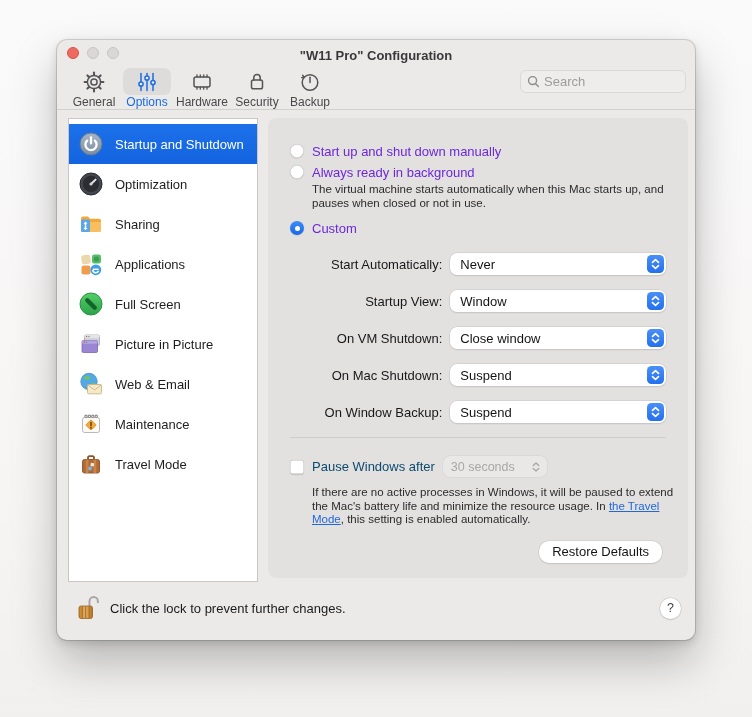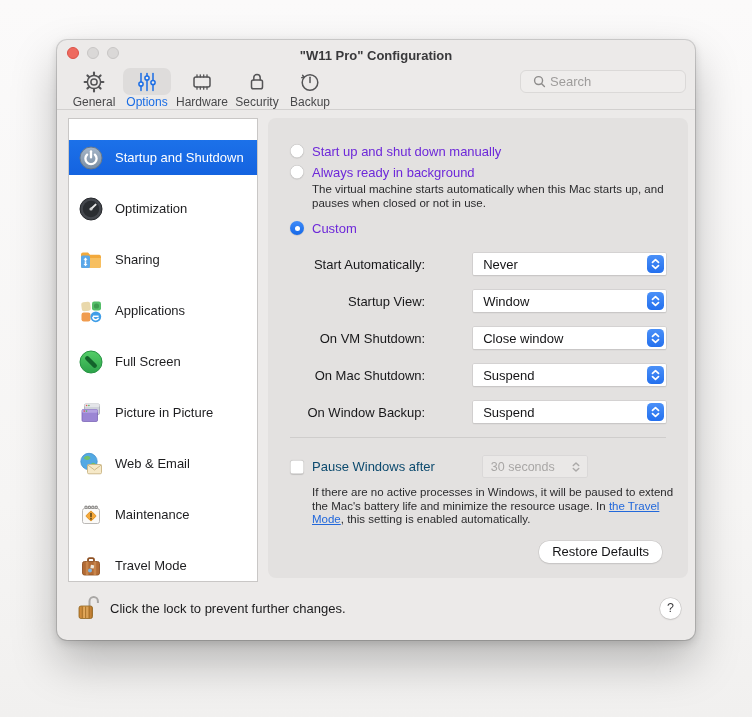--- a/index.html
+++ b/index.html
@@ -27,55 +27,55 @@
   .tb-item { display:flex; flex-direction:column; align-items:center; margin-right:5px; cursor:default; }
   .tb-iconbox { width:48px; height:27px; border-radius:7px; display:flex; align-items:center; justify-content:center; }
   .tb-item.selected .tb-iconbox { background:#DEDCDB; }
   .tb-label { font-size:12px; color:#49494B; margin-top:0px; }
   .tb-item.selected .tb-label { color:#1A6DE5; }
   .tb-icon { stroke:#545456; fill:none; stroke-width:1.5; stroke-linecap:round; }
   .tb-item.selected .tb-icon { stroke:#1A6DE5; }
   .searchbox {
     position:absolute; right:9px; top:6px; width:166px; height:23px;
     background:#EFEDEC; border:1px solid #DBD9D8; border-radius:6px;
-    display:flex; align-items:center; padding:0 12px; gap:4px;
+    display:flex; align-items:center; padding:0 6px; gap:4px;
   }
   .searchbox input { border:none; outline:none; background:transparent; font-size:13px; color:#3a3a3c; width:120px; font-family:inherit; }
   .searchbox input::placeholder { color:#9E9C9B; }
   
   .bodyarea { position:relative; height:472px; }
   .sidebar {
     position:absolute; left:11px; top:8px; width:190px; height:464px;
     background:#FFFFFF; border:1px solid #C9C7C6; padding-top:5px; overflow:hidden;
   }
-  .side-item { height:35px; display:flex; align-items:center; padding-left:9px; gap:11px; cursor:default;margin-top:16px; }
+  .side-item { height:40px; display:flex; align-items:center; padding-left:9px; gap:11px; cursor:default; }
   .side-item .lbl { font-size:13px; color:#1E1E20; }
   .side-item.selected { background:linear-gradient(#1C71E9,#1463E0); }
   .side-item.selected .lbl { color:#FFFFFF; }
   .side-icon { width:26px; height:26px; flex:0 0 26px; }
   
   .panel {
     position:absolute; left:211px; top:8px; width:420px; height:460px;
     background:#E3E1E0; border-radius:8px; padding:22px 22px 0 22px;
   }
   .radio-row { display:flex; align-items:center; gap:8px; height:20px; margin-top:1px; }
   .radio { width:14px; height:14px; border-radius:50%; background:#FFFFFF; box-shadow:inset 0 0 0 0.5px #BEBCBB, 0 0.5px 1px rgba(0,0,0,0.15); position:relative; flex:0 0 14px; }
   .radio.on { background:linear-gradient(#3F8BF8,#1568E8); box-shadow:0 0.5px 1px rgba(0,0,0,0.2); }
   .radio.on::after { content:""; position:absolute; left:4.5px; top:4.5px; width:5px; height:5px; border-radius:50%; background:#fff; }
   .radio-lbl { font-size:13px; color:#6d28d9; }
   .hint { font-size:11.5px; line-height:14px; color:#2B2B2D; margin:0 0 0 22px; width:370px; }
   .custom-row { margin-top:8px; }
   .fields { margin-top:5px; }
   .field-row { display:flex; align-items:center; margin-top:15px; }
   .field-lbl { width:160px; text-align:right; margin-right:8px; font-size:13px; color:#18181A; }
   .popup {
-    width:226px; height:22px; background:#FFFFFF; border-radius:1px;
+    width:226px; height:22px; background:#FFFFFF; border-radius:7px;
     box-shadow:0 0 0 0.5px #C6C4C3, 0 1px 1.5px rgba(0,0,0,0.12);
     display:flex; align-items:center; justify-content:space-between;
-    padding:0 2px 0 10px; cursor:default;margin-left:40px;
+    padding:0 2px 0 10px; cursor:default;
   }
   .popup .val { font-size:13px; color:#141416; }
   .stepper {
     width:17px; height:18px; border-radius:4.5px;
     background:linear-gradient(#4A90F8,#2470EE);
     display:flex; align-items:center; justify-content:center;
   }
   .divider { border:none; border-top:1px solid #CFCDCC; margin-top:14px; }
   .pause-row { display:flex; align-items:center; margin-top:18px; gap:8px; }
   .checkbox { width:14px; height:14px; border-radius:3px; background:#FFFFFF; box-shadow:inset 0 0 0 0.5px #BEBCBB, 0 0.5px 1px rgba(0,0,0,0.15); flex:0 0 14px; }

